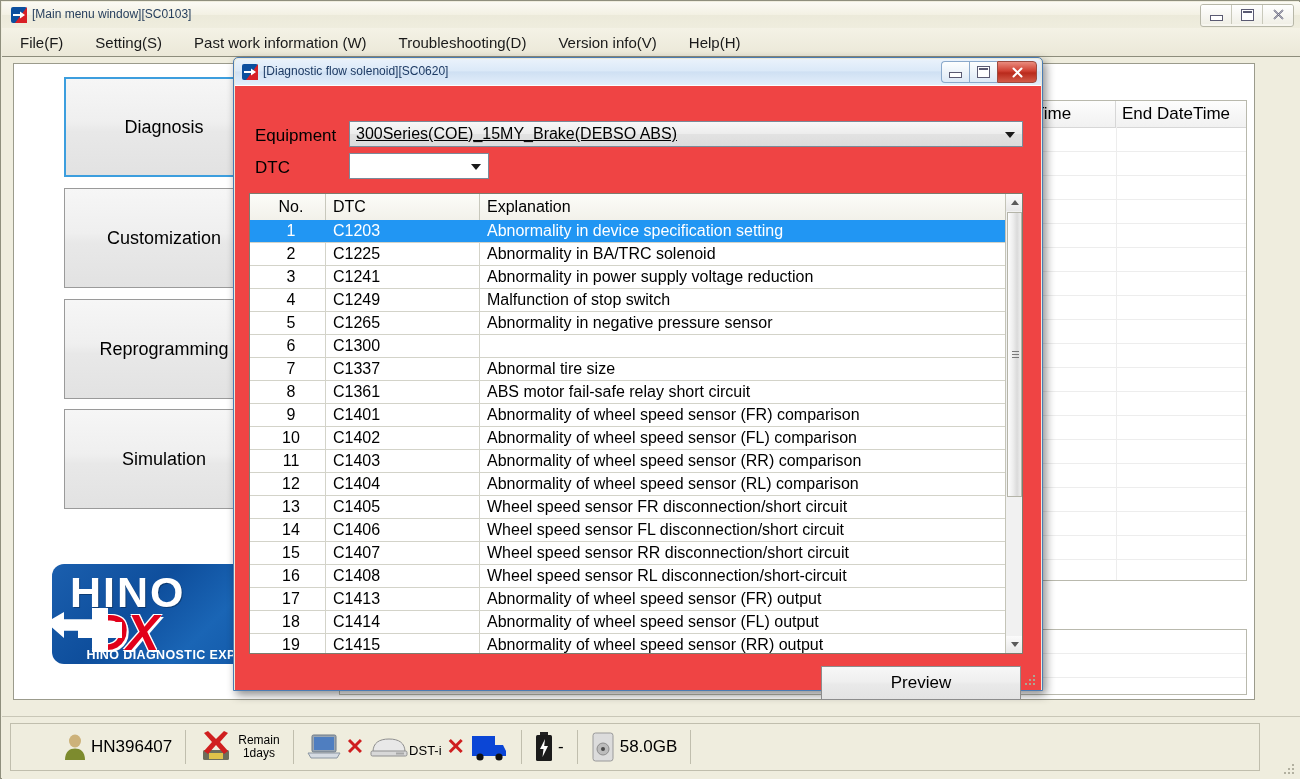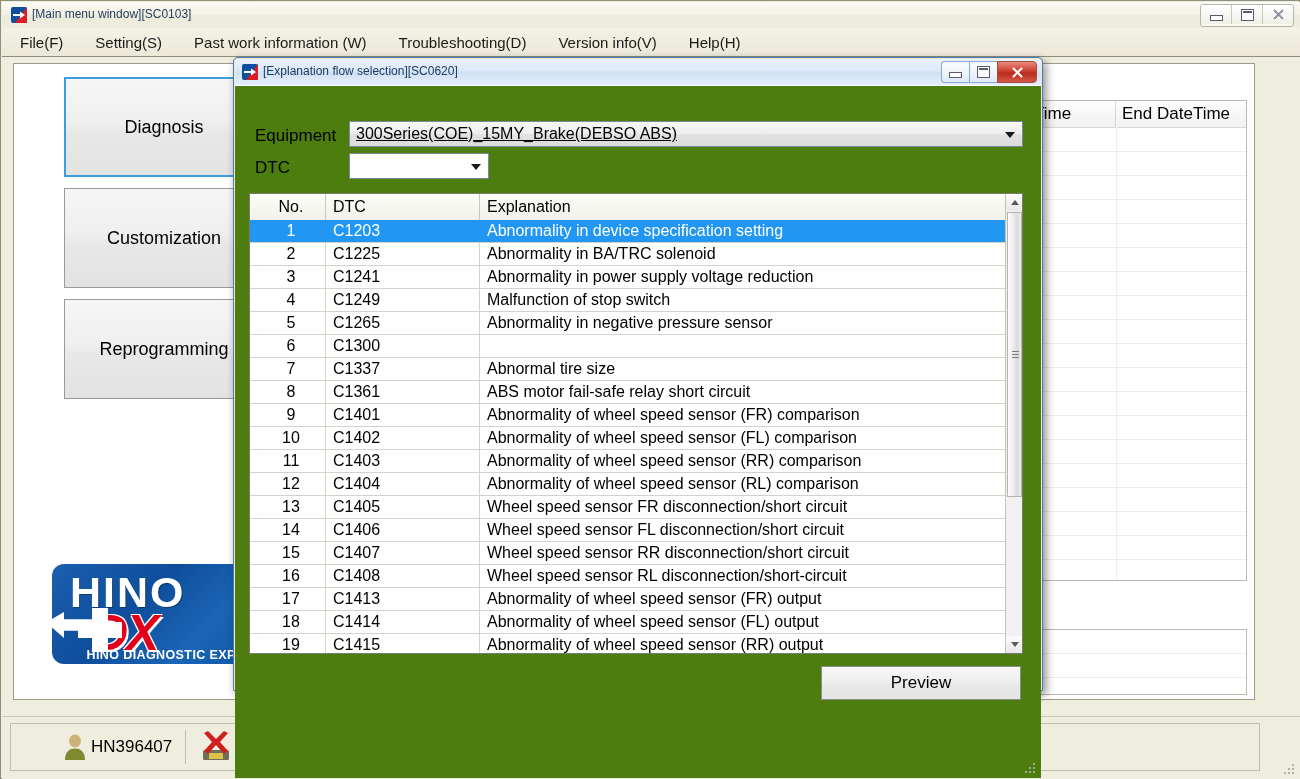--- a/index.html
+++ b/index.html
@@ -164,22 +164,22 @@
     border:1px solid #8ba9cb;border-right:none;
     background:linear-gradient(to bottom,#fdfefe,#dde9f6);
   }
   .dlg-btn.close{
     width:38px;border:1px solid #9d4b40;border-radius:0 4px 4px 0;
     background:linear-gradient(to bottom,#e98b7e 0%,#cf4032 45%,#b92a1c 55%,#d35a48 100%);
     color:#fff;font-size:13px;font-weight:bold;
   }
   .dlg-btn:first-child{border-radius:4px 0 0 4px;}
   #dialog-body{
-    position:absolute;left:1px;top:27px;width:806px;height:693px;
-    background:#4d7c0f;
+    position:absolute;left:1px;top:27px;width:806px;height:605px;
+    background:#ef4444;
     border-top:1px solid #fff;
     box-sizing:border-box;
   }
   .field-label{position:absolute;font-size:17px;color:#000;}
   #lbl-equipment{left:20px;top:40px;}
   #lbl-dtc{left:20px;top:72px;}
   #sel-equipment{
     position:absolute;left:114px;top:35px;width:674px;height:26px;
     border:1px solid #7a8a99;background:linear-gradient(to bottom,#f8f8f8 0%,#ededed 48%,#e2e2e2 52%,#dcdcdc 100%);
     box-sizing:border-box;display:flex;align-items:center;
@@ -294,20 +294,23 @@
     <div id="content-panel">
 
       <div class="side-btn focused" id="btn-diagnosis">
         <span>Diagnosis</span>
       </div>
       <div class="side-btn" id="btn-customization">
         <span>Customization</span>
       </div>
       <div class="side-btn" id="btn-reprogramming">
         <span>Reprogramming</span>
+      </div>
+      <div class="side-btn" id="btn-simulation">
+        <span>Simulation</span>
       </div>
 
       <div id="hino-logo">
         <div id="logo-hino">HINO</div>
         <div id="logo-arrow"></div>
         <div id="logo-dx">DX</div>
         <div id="logo-cross-h"></div>
         <div id="logo-cross-v"></div>
         <div id="logo-sub">HINO DIAGNOSTIC EXPLORER</div>
       </div>
@@ -436,21 +439,21 @@
   </div>
 
   <div id="dialog">
 
     <div id="dialog-titlebar">
       <svg id="dlg-icon" viewBox="0 0 16 16">
         <rect x="0" y="0" width="16" height="16" rx="2" fill="#0c4f9e"></rect>
         <path d="M16 0 L16 16 L4 16 Z" fill="#d81f26"></path>
         <path d="M2 7 h7 V4.5 L14 8 L9 11.5 V9 H2 Z" fill="#ffffff"></path>
       </svg>
-      <span id="dlg-title">[Explanation flow selection][SC0620]</span>
+      <span id="dlg-title">[Diagnostic flow solenoid][SC0620]</span>
 
       <div id="dlg-controls">
         <div class="dlg-btn">
           <span class="wc-min" style="margin-top:6px"></span>
         </div>
         <div class="dlg-btn">
           <span class="wc-max"></span>
         </div>
         <div class="dlg-btn close">
           <svg width="13" height="13" viewBox="0 0 13 13">

